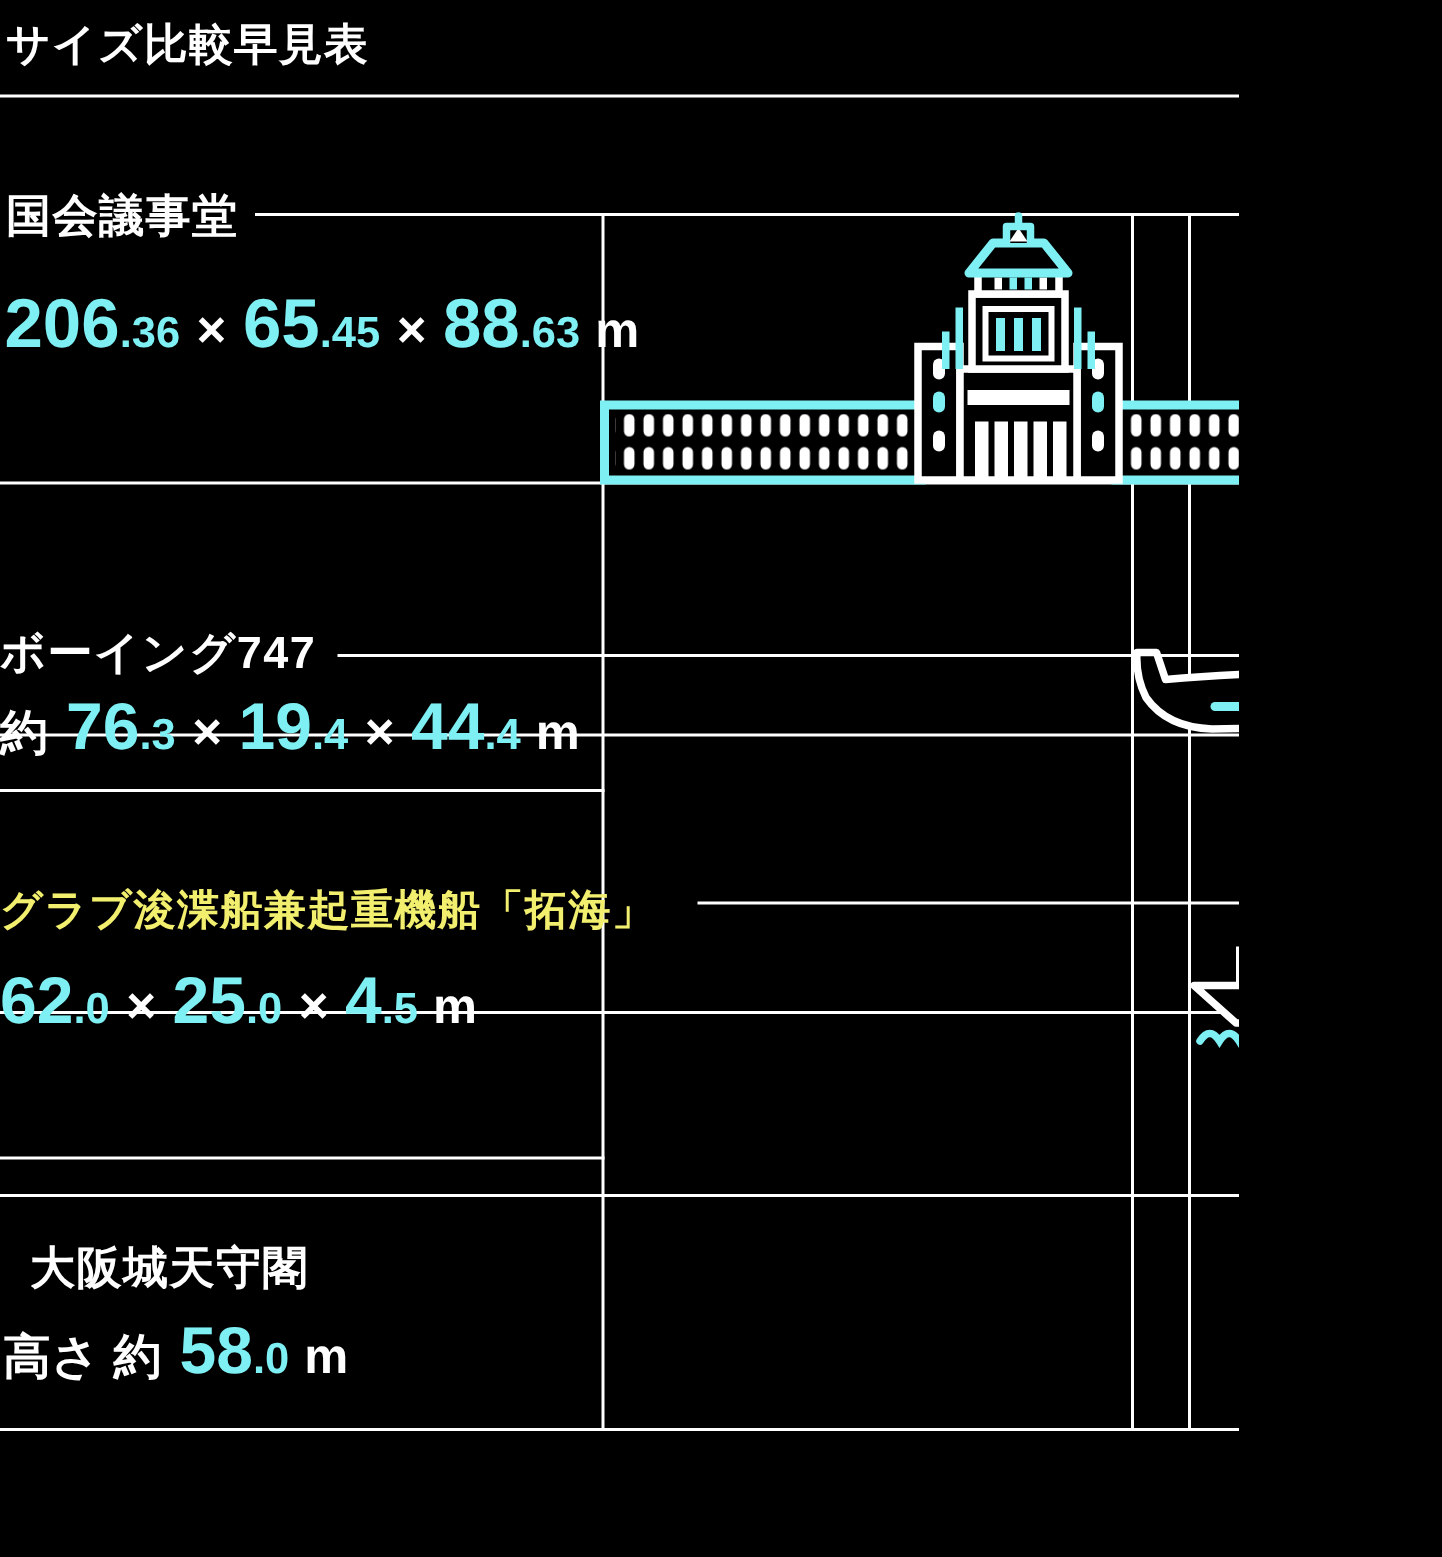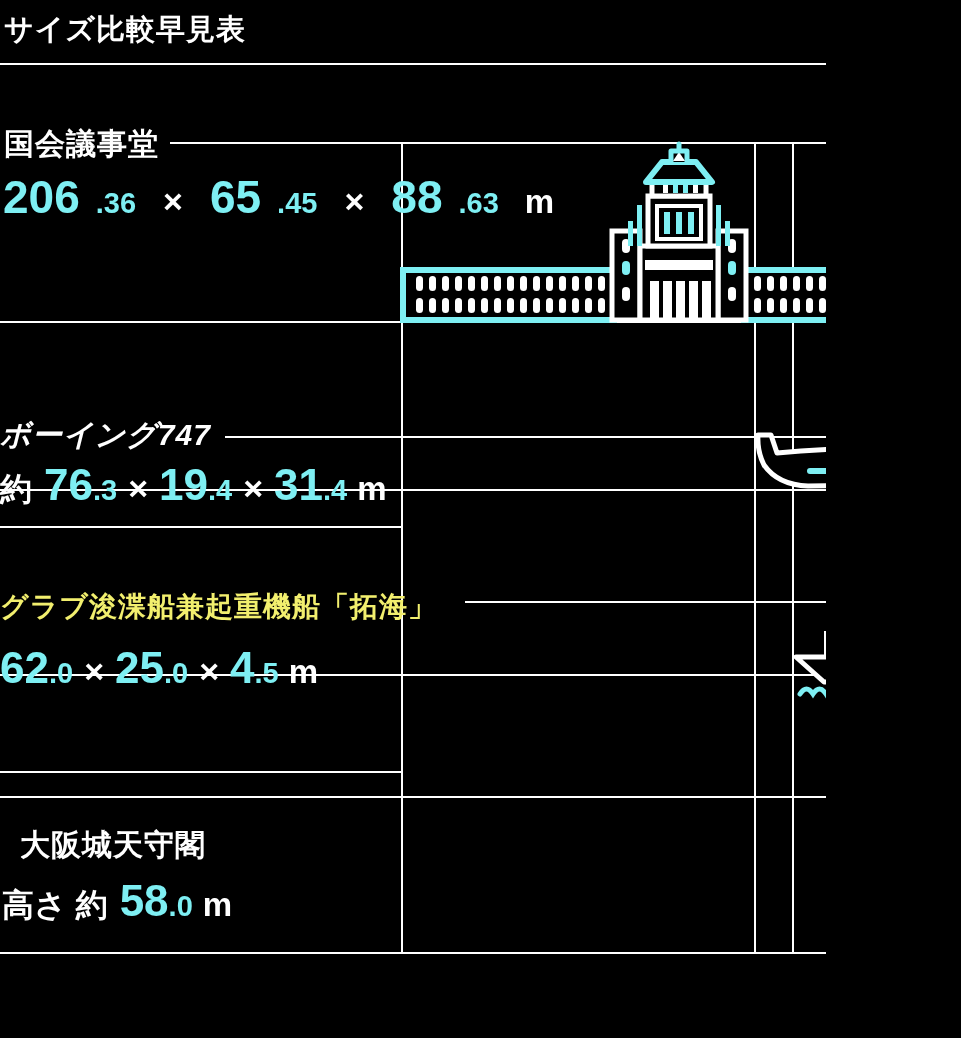--- a/index.html
+++ b/index.html
@@ -41,21 +41,21 @@
   <div class="hl" style="left:0;top:952px;width:961px;"></div>
 
   <div class="vl" style="left:401px;top:142px;height:812px;"></div>
   <div class="vl" style="left:754px;top:142px;height:812px;"></div>
   <div class="vl" style="left:792px;top:142px;height:812px;"></div>
   <div class="vl" style="left:838px;top:142px;height:812px;"></div>
 
   <div class="t title">サイズ比較早見表</div>
 
   <div class="t rowname" style="left:4px;top:124px;">国会議事堂</div>
-  <div class="t dims dims1" style="left:3px;top:170px;gap:16px;">
+  <div class="t dims dims1" style="left:3px;top:188px;">
       <span class="ni">206</span>
       <span class="nd">.36</span>
       <span class="mx">×</span>
       <span class="ni">65</span>
       <span class="nd">.45</span>
       <span class="mx">×</span>
       <span class="ni">88</span>
       <span class="nd">.63</span>
       <span class="mu">m</span>
     </div>
@@ -110,30 +110,30 @@
       <rect x="273" y="44" width="5" height="8" fill="#7EEFF3"></rect>
       <rect x="283" y="44" width="5" height="8" fill="#7EEFF3"></rect>
       <rect x="293" y="44" width="5" height="8" fill="#fff"></rect>
       <path d="M246 41 L262 21 L296 21 L312 41 Z" fill="#000" stroke="#7EEFF3" stroke-width="6" stroke-linejoin="round"></path>
       <path d="M271 21 L271 10 L287 10 L287 21" fill="#000" stroke="#7EEFF3" stroke-width="5" stroke-linejoin="round"></path>
       <path d="M279 11 L285 20 L273 20 Z" fill="#ffffff"></path>
       <path d="M279 10 L279 3" stroke="#7EEFF3" stroke-width="5" stroke-linecap="round"></path>
     </g>
   </svg>
 
-  <div class="t rowname" style="left:0px;top:415px;font-style:italic;">ボーイング747</div>
+  <div class="t rowname" style="left:0px;top:415px;">ボーイング747</div>
   <div class="t dims" style="left:0px;top:460px;">
       <span class="pre">約</span>
       <span class="ni">76</span>
       <span class="nd">.3</span>
       <span class="mx">×</span>
       <span class="ni">19</span>
       <span class="nd">.4</span>
       <span class="mx">×</span>
-      <span class="ni">31</span>
+      <span class="ni">44</span>
       <span class="nd">.4</span>
       <span class="mu">m</span>
     </div>
 
   <svg class="illu" style="left:750px;top:393px;" width="210" height="107" viewBox="0 0 210 107">
     <g stroke="#7EEFF3" stroke-width="5" stroke-linecap="round">
       <path d="M118 13 H150"></path>
       <path d="M104 24 H138"></path>
     </g>
     <g>

